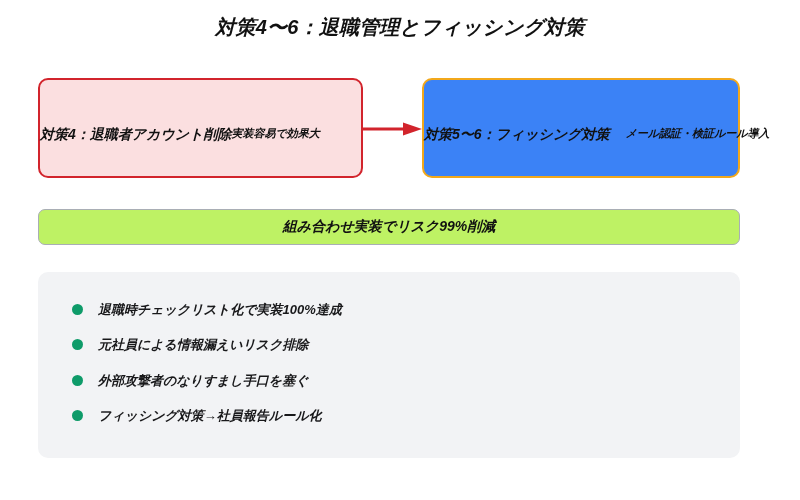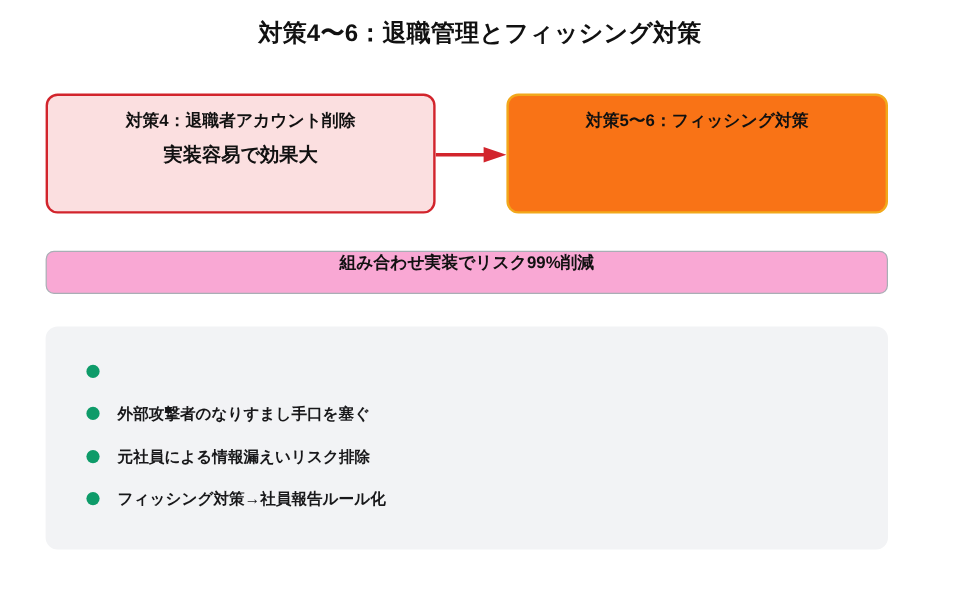--- a/index.html
+++ b/index.html
@@ -14,20 +14,21 @@
     color: #141414;
     overflow: hidden;
     position: relative;
   }
 
   .slide {
     position: absolute;
     inset: 0;
     width: 800px;
     height: 352px;
+    font-style: italic;
   }
 
   
   .slide-title {
     position: absolute;
     left: 0;
     top: 14px;
     width: 800px;
     text-align: center;
     font-size: 20px;
@@ -40,48 +41,47 @@
   
   .card {
     position: absolute;
     top: 78px;
     height: 100px;
     border-radius: 10px;
     box-sizing: border-box;
     border-width: 2px;
     border-style: solid;
     display: flex;
-    flex-direction: column;
     align-items: center;
     justify-content: flex-start;
   }
   .card-left {
     left: 38px;
     width: 325px;
     background: #fbdfe0;
     border-color: #d2242c;
   }
   .card-right {
     left: 422px;
     width: 318px;
-    background: #f97316;
+    background: #3b82f6;
     border-color: #f2a81b;
     gap: 16px;
   }
   .card-heading {
     margin-top: 12px;
     font-size: 14px;
     font-weight: bold;
     color: #111111;
     white-space: nowrap;
     line-height: 1.2;
   }
   .card-line {
     margin-top: 11px;
-    font-size: 16px;
+    font-size: 11px;
     font-weight: bold;
     color: #111111;
     white-space: nowrap;
     line-height: 1.2;
   }
   .card-line.second {
     margin-top: 9px;
   }
 
   
@@ -94,24 +94,25 @@
   }
 
   
   .banner {
     position: absolute;
     left: 38px;
     top: 209px;
     width: 702px;
     height: 36px;
     box-sizing: border-box;
-    background: #f9a8d4;
+    background: #bef264;
     border: 1px solid #a9aeb5;
     border-radius: 7px;
     display: flex;
+    align-items: center;
     justify-content: center;
   }
   .banner-text {
     font-size: 14px;
     font-weight: bold;
     color: #111111;
     white-space: nowrap;
   }
 
   
@@ -171,39 +172,41 @@
 
   <div class="arrow">
     <svg width="60" height="14" viewBox="0 0 60 14" xmlns="http://www.w3.org/2000/svg">
       <line x1="0" y1="7" x2="44" y2="7" stroke="#d2242c" stroke-width="3"></line>
       <polygon points="40,0.5 59,7 40,13.5" fill="#d2242c"></polygon>
     </svg>
   </div>
 
   <div class="card card-right">
     <div class="card-heading">対策5〜6：フィッシング対策</div>
+    <div class="card-line">メール認証・検証ルール導入</div>
   </div>
 
   <div class="banner">
     <span class="banner-text">組み合わせ実装でリスク99%削減</span>
   </div>
 
   <div class="panel">
     <ul class="bullet-list">
       <li class="bullet-item">
         <span class="bullet-dot"></span>
+        <span class="bullet-text">退職時チェックリスト化で実装100%達成</span>
+      </li>
+      <li class="bullet-item">
+        <span class="bullet-dot"></span>
+        <span class="bullet-text">元社員による情報漏えいリスク排除</span>
       </li>
       <li class="bullet-item">
         <span class="bullet-dot"></span>
         <span class="bullet-text">外部攻撃者のなりすまし手口を塞ぐ</span>
       </li>
       <li class="bullet-item">
         <span class="bullet-dot"></span>
-        <span class="bullet-text">元社員による情報漏えいリスク排除</span>
-      </li>
-      <li class="bullet-item">
-        <span class="bullet-dot"></span>
         <span class="bullet-text">フィッシング対策→社員報告ルール化</span>
       </li>
     </ul>
   </div>
 
 </div>
 
 </body></html>

